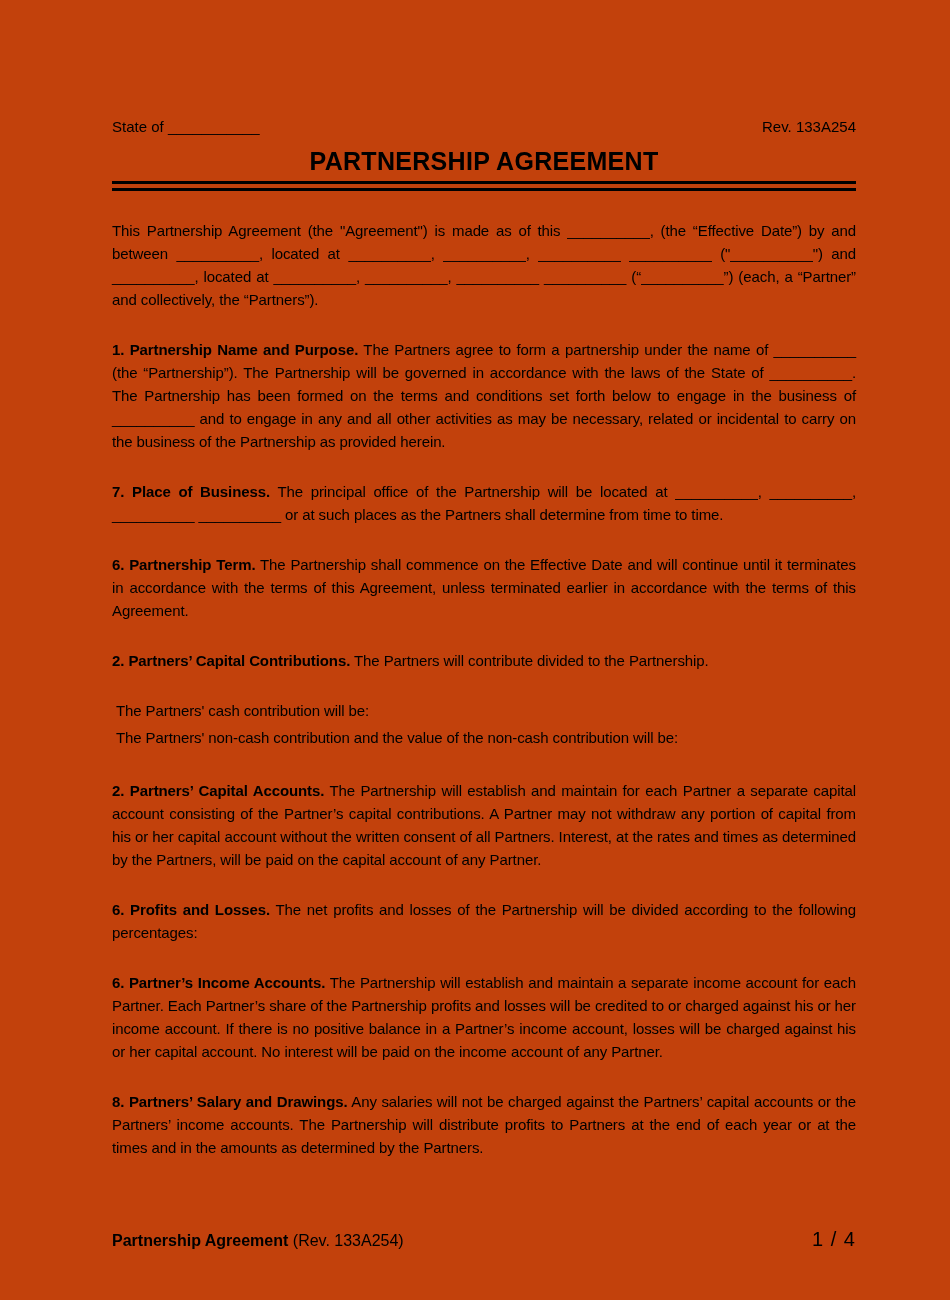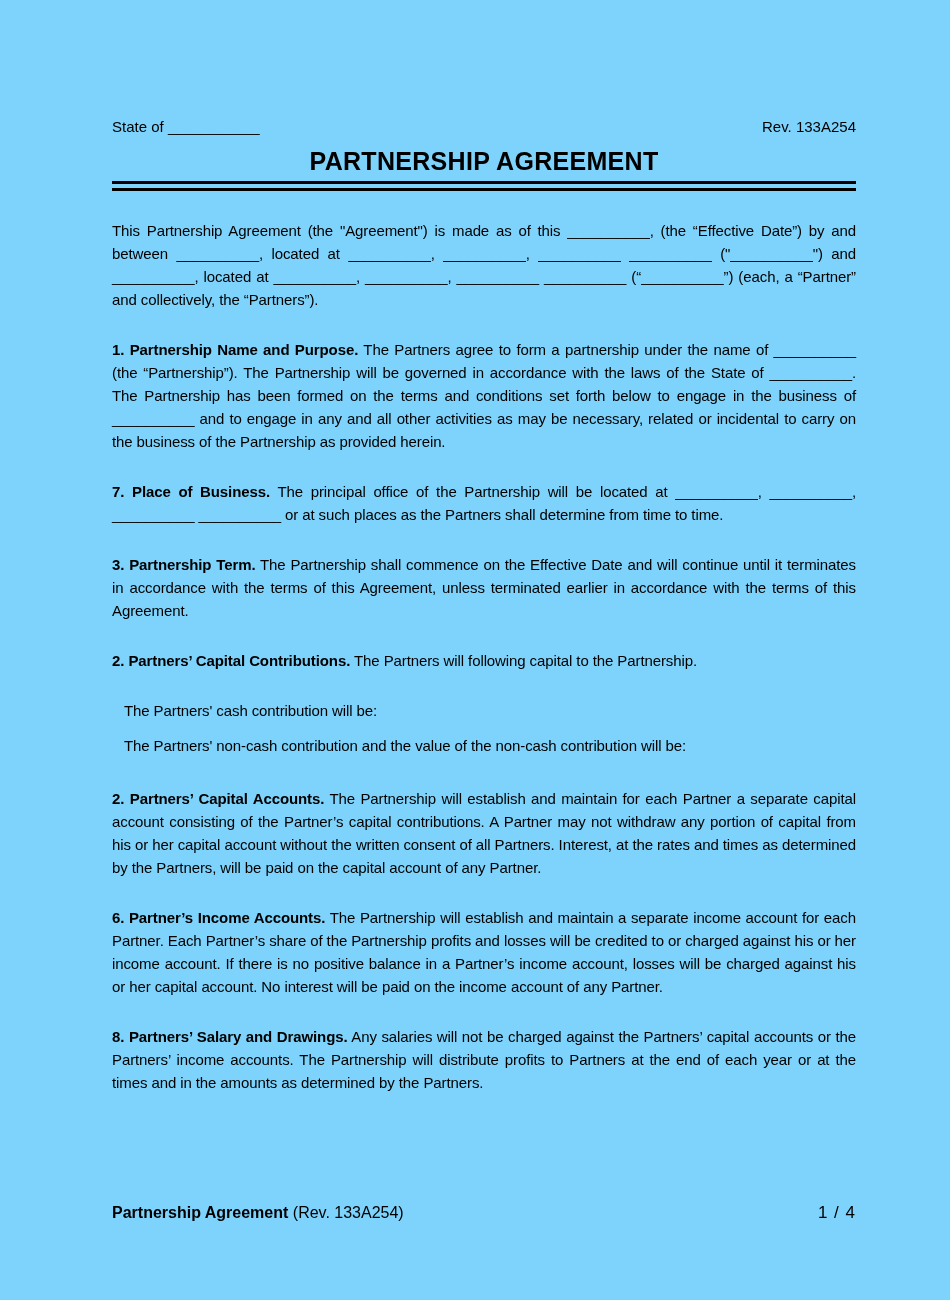--- a/index.html
+++ b/index.html
@@ -11,21 +11,21 @@
     width: 950px;
     height: 1300px;
     position: relative;
     font-family: "Liberation Sans", sans-serif;
     color: #000000;
     overflow: hidden;
   }
   .page {
     position: absolute;
     inset: 0;
-    background: #7dd3fc;
+    background: #c2410c;
   }
   .content {
     position: absolute;
     left: 112px;
     right: 94px;
     top: 118px;
   }
   .hdr-row {
     display: flex;
     justify-content: space-between;
@@ -57,40 +57,40 @@
   p.par .head {
     font-weight: bold;
   }
   .plain-block {
     margin: 0 0 30px 0;
   }
   .plain-block p {
     font-size: 15px;
     line-height: 23px;
     letter-spacing: -0.1px;
-    margin: 12px;
+    margin: 4px;
     text-align: left;
   }
   .footer {
     position: absolute;
     left: 112px;
     right: 94px;
-    top: 1203px;
+    top: 1228px;
     display: flex;
     justify-content: space-between;
     align-items: baseline;
   }
   .footer-left {
     font-size: 16px;
   }
   .footer-left .ft-bold {
     font-weight: bold;
   }
   .footer-right {
-    font-size: 17px;
+    font-size: 20px;
     letter-spacing: 1px;
   }
 </style>
 </head>
 <body>
 
 <div class="page">
   <div class="content">
 
     <div class="hdr-row">
@@ -110,39 +110,43 @@
       <span class="head">1.  Partnership Name and Purpose.</span>
       <span>The Partners agree to form a partnership under the name of __________ (the “Partnership”). The Partnership will be governed in accordance with the laws of the State of __________. The Partnership has been formed on the terms and conditions set forth below to engage in the business of __________ and to engage in any and all other activities as may be necessary, related or incidental to carry on the business of the Partnership as provided herein.</span>
     </p>
 
     <p class="par">
       <span class="head">7.  Place of Business.</span>
       <span>The principal office of the Partnership will be located at __________, __________, __________ __________ or at such places as the Partners shall determine from time to time.</span>
     </p>
 
     <p class="par">
-      <span class="head">3.  Partnership Term.</span>
+      <span class="head">6.  Partnership Term.</span>
       <span>The Partnership shall commence on the Effective Date and will continue until it terminates in accordance with the terms of this Agreement, unless terminated earlier in accordance with the terms of this Agreement.</span>
     </p>
 
     <p class="par">
       <span class="head">2.  Partners’ Capital Contributions.</span>
-      <span>The Partners will following capital to the Partnership.</span>
+      <span>The Partners will contribute divided to the Partnership.</span>
     </p>
 
     <div class="plain-block">
       <p>The Partners' cash contribution will be:</p>
       <p>The Partners' non-cash contribution and the value of the non-cash contribution will be:</p>
     </div>
 
     <p class="par">
       <span class="head">2.  Partners’ Capital Accounts.</span>
       <span>The Partnership will establish and maintain for each Partner a separate capital account consisting of the Partner’s capital contributions. A Partner may not withdraw any portion of capital from his or her capital account without the written consent of all Partners. Interest, at the rates and times as determined by the Partners, will be paid on the capital account of any Partner.</span>
     </p>
 
+    <p class="par">
+      <span class="head">6.  Profits and Losses.</span>
+      <span>The net profits and losses of the Partnership will be divided according to the following percentages:</span>
+    </p>
 
     <p class="par">
       <span class="head">6.  Partner’s Income Accounts.</span>
       <span>The Partnership will establish and maintain a separate income account for each Partner. Each Partner’s share of the Partnership profits and losses will be credited to or charged against his or her income account. If there is no positive balance in a Partner’s income account, losses will be charged against his or her capital account. No interest will be paid on the income account of any Partner.</span>
     </p>
 
     <p class="par">
       <span class="head">8.  Partners’ Salary and Drawings.</span>
       <span>Any salaries will not be charged against the Partners’ capital accounts or the Partners’ income accounts. The Partnership will distribute profits to Partners at the end of each year or at the times and in the amounts as determined by the Partners.</span>
     </p>

